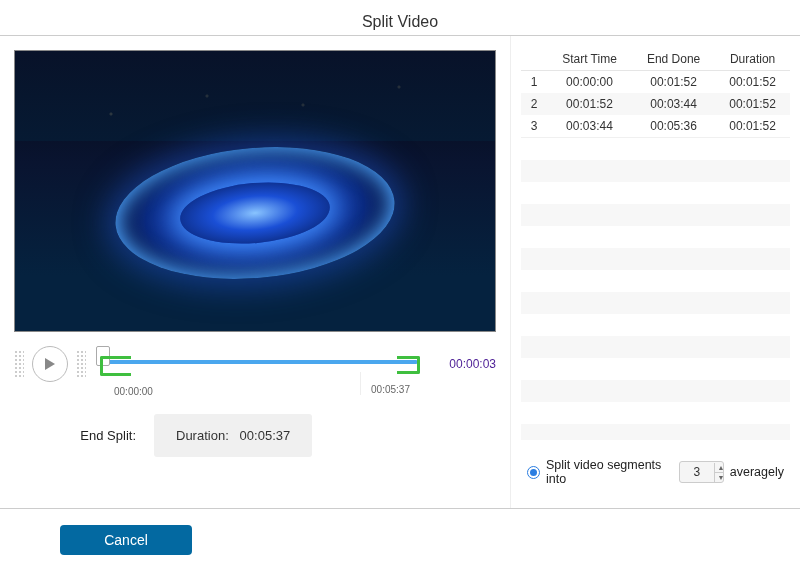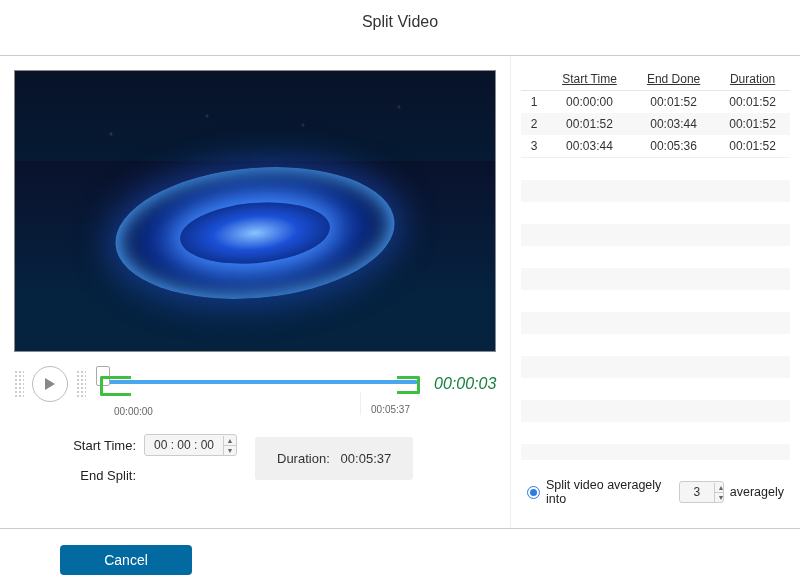--- a/index.html
+++ b/index.html
@@ -6,21 +6,21 @@
   body {
     font-family: -apple-system, "Helvetica Neue", Arial, sans-serif;
     font-size: 13px;
     color: #333;
     background: #fff;
     width: 800px;
     height: 579px;
     overflow: hidden;
   }
   .titlebar {
-    height: 56px;
+    height: 36px;
     line-height: 44px;
     text-align: center;
     font-size: 16px;
     color: #333;
     border-bottom: 1px solid #ccc;
     background: #fff;
   }
   .main {
     display: flex;
     height: 472px;
@@ -101,21 +101,21 @@
   .handle.start { left: 2px; }
   .bracket {
     position: absolute; top: 14px; width: 10px; height: 12px;
     border: 3px solid #3fbf3f;
   }
   .bracket.left { left: 6px; border-right: none; border-top-left-radius:2px; border-bottom-left-radius:2px;}
   .bracket.right { right: 6px; border-left: none; border-top-right-radius:2px; border-bottom-right-radius:2px;}
   .time-under { position: absolute; top: 30px; font-size: 10px; color: #666; }
   .time-under.left { left: 6px; }
   .time-under.right { right: 6px; }
-  .elapsed { font-size: 16px; color: #15803d; width: 62px; text-align: right; font-style: italic; }
+  .elapsed { font-size: 12px; color: #4c1d95; width: 62px; text-align: right; }
 
   .time-controls {
     display: flex; align-items: center; gap: 18px;
     margin-top: 28px; margin-left: 50px;
   }
   .time-stack { display: flex; flex-direction: column; gap: 12px; }
   .time-field { display: flex; align-items: center; gap: 8px; }
   .time-field label { width: 72px; text-align: right; font-size: 13px; color: #222; }
   .spinner {
     display: inline-flex; align-items: center;
@@ -138,21 +138,20 @@
   .duration-box {
     background: #f0f0f0; padding: 14px 22px; border-radius: 3px;
     font-size: 13px; color: #333;
   }
 
   
   .seg-table { width: 100%; border-collapse: collapse; font-size: 12px; }
   .seg-table th {
     font-weight: normal; color: #333; padding: 4px 6px; text-align: center;
     border-bottom: 1px solid #e5e5e5;
-    text-decoration: underline;
   }
   .seg-table th:first-child { width: 26px; }
   .seg-table td { padding: 4px 6px; text-align: center; color: #333; }
   .seg-table tbody tr:nth-child(odd) { background: #fff; }
   .seg-table tbody tr:nth-child(even) { background: #f7f7f7; }
   .table-fill { flex: 1;
     background: repeating-linear-gradient(#fff 0 22px, #f7f7f7 22px 44px);
     border-top: 1px solid #f0f0f0;
   }
   .options { padding: 18px 6px 6px 6px; font-size: 12.5px; color: #222; }
@@ -203,30 +202,20 @@
         <div class="bracket left"></div>
         <div class="bracket right"></div>
         <span class="time-under left">00:00:00</span>
         <span class="time-under right">00:05:37</span>
       </div>
       <span class="elapsed">00:00:03</span>
     </div>
 
     <div class="time-controls">
       <div class="time-stack">
-        <div class="time-field">
-          <label>Start Time:</label>
-          <span class="spinner">
-            <input value="00 : 00 : 00" style="">
-            <span class="stepper">
-                <span>▲</span>
-                <span>▼</span>
-              </span>
-          </span>
-        </div>
         <div class="time-field">
           <label>End Split:</label>
         </div>
       </div>
       <div class="duration-box">
         <span>Duration:</span>&nbsp;&nbsp;
         <span>00:05:37</span>
       </div>
     </div>
   </div>
@@ -260,21 +249,21 @@
             <td>00:05:36</td>
             <td>00:01:52</td>
           </tr>
         </tbody>
     </table>
     <div class="table-fill"></div>
 
     <div class="options">
       <div class="opt-row">
         <span class="radio checked"></span>
-        <span>Split video averagely into</span>
+        <span>Split video segments into</span>
         <span class="spinner small">
           <input value="3" style="">
           <span class="stepper">
               <span>▲</span>
               <span>▼</span>
             </span>
         </span>
         <span>averagely</span>
       </div>
     </div>

